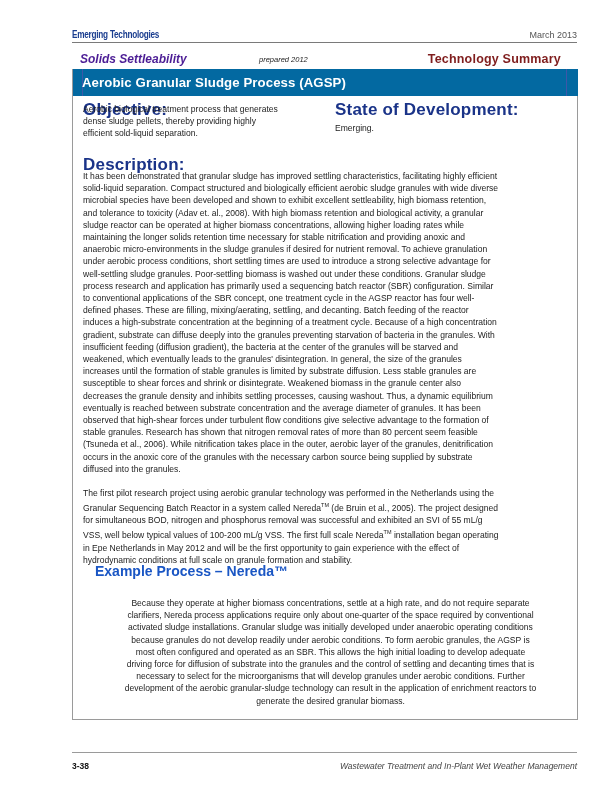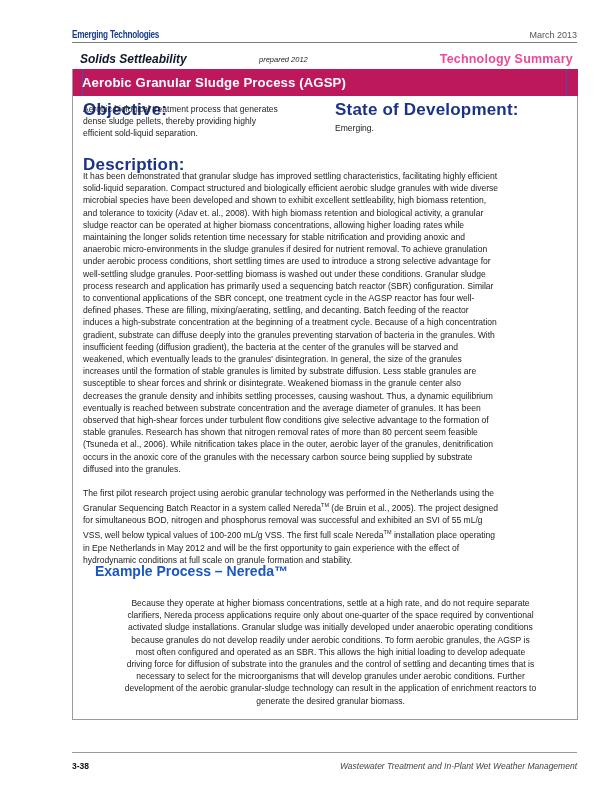--- a/index.html
+++ b/index.html
@@ -4,26 +4,26 @@
   <style>
     * { box-sizing: border-box; margin: 0; padding: 0; }
     html, body { width: 612px; height: 792px; background: #ffffff; }
     body { position: relative; font-family: "Liberation Sans", sans-serif; color: #1a1a1a; overflow: hidden; }
 
     .running-header { position: absolute; left: 72px; top: 27px; width: 505px; height: 16px; border-bottom: 1.5px solid #7a7a7a; }
     .series-title { position: absolute; left: 0; top: 2px; font-family: "Liberation Sans", sans-serif; font-weight: bold; font-size: 10px; color: #1a3d8f; letter-spacing: -0.3px; transform: scaleX(0.82); transform-origin: left; }
     .header-date { position: absolute; right: 0; top: 3px; font-size: 9px; color: #555; }
 
     .topic-row { position: absolute; left: 72px; top: 52px; width: 505px; height: 16px; }
-    .topic-title { position: absolute; left: 8px; top: 0; font-style: italic; font-weight: bold; font-size: 12px; color: #0f172a; }
+    .topic-title { position: absolute; left: 8px; top: 0; font-style: italic; font-weight: bold; font-size: 12px; color: #4c1d95; }
     .prepared { position: absolute; left: 187px; top: 3px; font-style: italic; font-size: 7.5px; color: #222; }
-    .summary-label { position: absolute; right: 4px; top: 0; font-weight: bold; font-size: 12.5px; color: #ec4899; letter-spacing: 0.2px; }
+    .summary-label { position: absolute; right: 16px; top: 0; font-weight: bold; font-size: 12.5px; color: #7f1d1d; letter-spacing: 0.2px; }
 
     .main-box { position: absolute; left: 72px; top: 69px; width: 506px; height: 651px; border: 1px solid #9a9a9a; border-top: none; }
-    .title-band { position: absolute; left: 0; top: 0; width: 505px; height: 27px; background: #be185d; }
+    .title-band { position: absolute; left: 0; top: 0; width: 505px; height: 27px; background: #0369a1; }
     .title-band .inner-line { position: absolute; left: 9px; top: 0; width: 1px; height: 27px; background: #3d57a8; }
     .title-band .inner-line.r { left: auto; right: 11px; }
     .process-title { position: absolute; left: 9px; top: 6px; font-weight: bold; font-size: 13.2px; color: #ffffff; letter-spacing: 0.1px; }
 
     .section-head { position: absolute; font-weight: bold; font-size: 17px; color: #1a3388; letter-spacing: 0.2px; }
     .body-text { position: absolute; font-size: 8.55px; line-height: 12.2px; color: #1c1c1c; text-align: left; }
     .subhead { position: absolute; font-weight: bold; font-size: 14px; color: #1a56c4; padding-left: 12px; }
     sup { font-size: 5.5px; }
 
     .footer-rule { position: absolute; left: 72px; top: 752px; width: 505px; height: 1px; background: #9a9a9a; }
@@ -87,21 +87,21 @@
     <div>stable granules. Research has shown that nitrogen removal rates of more than 80 percent seem feasible</div>
     <div>(Tsuneda et al., 2006). While nitrification takes place in the outer, aerobic layer of the granules, denitrification</div>
     <div>occurs in the anoxic core of the granules with the necessary carbon source being supplied by substrate</div>
     <div>diffused into the granules.</div>
   </div>
 
   <div class="body-text" style="left:10px; top:418px; width:495px;">
     <div>The first pilot research project using aerobic granular technology was performed in the Netherlands using the</div>
     <div><span>Granular Sequencing Batch Reactor in a system called Nereda</span><sup>TM</sup><span> (de Bruin et al., 2005). The project designed</span></div>
     <div>for simultaneous BOD, nitrogen and phosphorus removal was successful and exhibited an SVI of 55 mL/g</div>
-    <div><span>VSS, well below typical values of 100-200 mL/g VSS. The first full scale Nereda</span><sup>TM</sup><span> installation place operating</span></div>
+    <div><span>VSS, well below typical values of 100-200 mL/g VSS. The first full scale Nereda</span><sup>TM</sup><span> installation began operating</span></div>
     <div>in Epe Netherlands in May 2012 and will be the first opportunity to gain experience with the effect of</div>
     <div>hydrodynamic conditions at full scale on granule formation and stability.</div>
   </div>
 
   <div class="subhead" style="left:10px; top:494px;">Example Process – Nereda™</div>
 
   <div class="body-text" style="left:10px; top:528px; width:495px;text-align:center;">
     <div>Because they operate at higher biomass concentrations, settle at a high rate, and do not require separate</div>
     <div>clarifiers, Nereda process applications require only about one-quarter of the space required by conventional</div>
     <div>activated sludge installations. Granular sludge was initially developed under anaerobic operating conditions</div>

